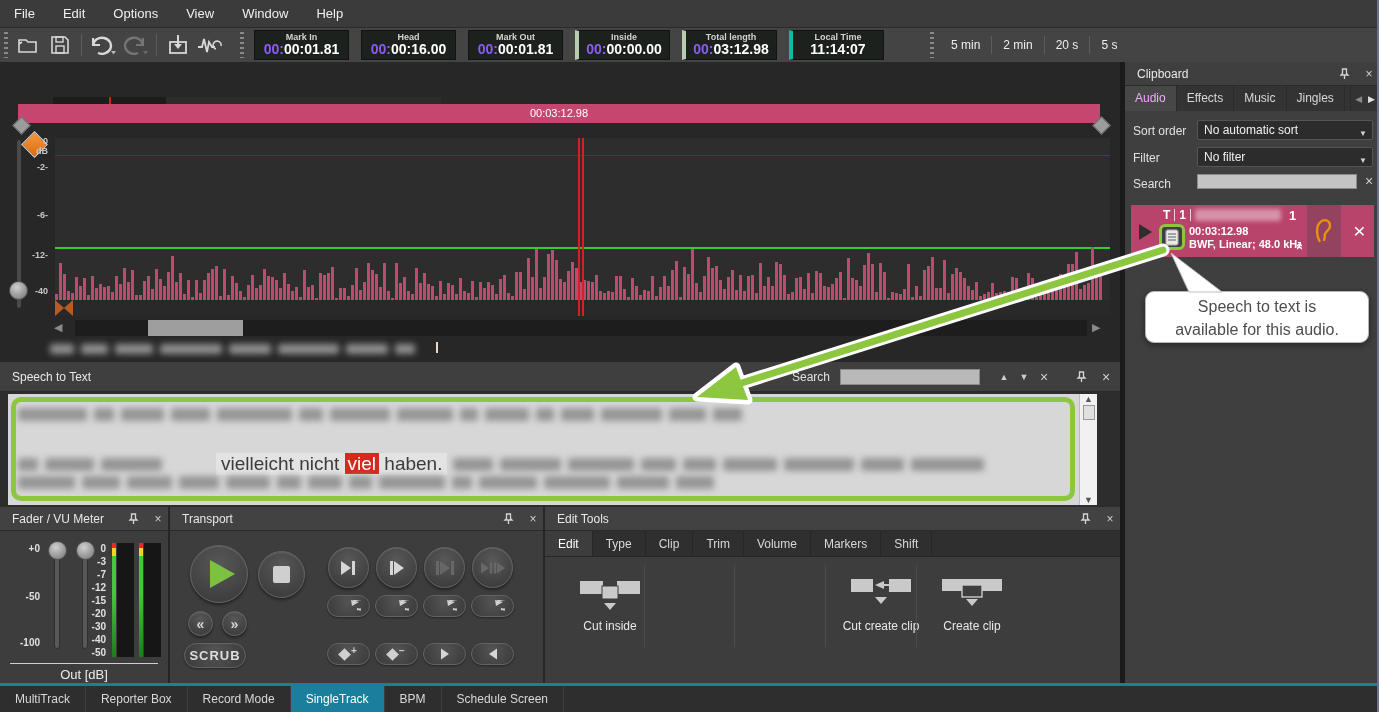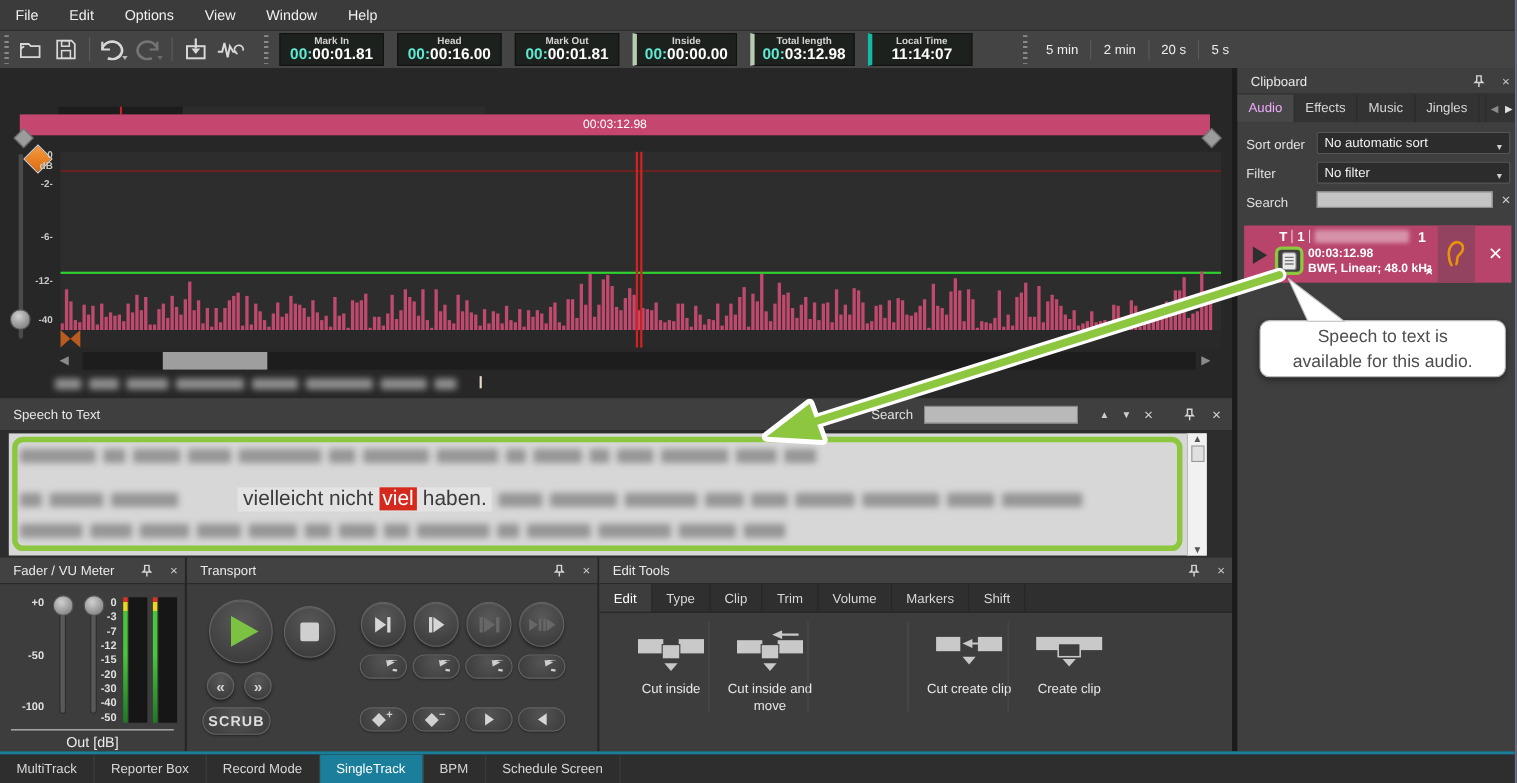--- a/index.html
+++ b/index.html
@@ -10,21 +10,21 @@
   .menubar{position:absolute;left:0;top:0;width:100%;height:28px;background:#3b3b3b;display:flex;align-items:center;border-bottom:1px solid #2a2a2a;}
   .menubar span{padding:0 14px;font-size:13px;color:#f0f0f0;cursor:default;}
   
   .toolbar{position:absolute;left:0;top:28px;width:100%;height:34px;background:#444;display:flex;align-items:center;}
   .grip{width:4px;height:26px;margin:0 4px;background:repeating-linear-gradient(to bottom,#8a8a8a 0 2px,transparent 2px 5px);}
   .tbtn{width:32px;height:26px;display:flex;align-items:center;justify-content:center;}
   .tsep{width:1px;height:22px;background:#5c5c5c;margin:0 5px;}
   .tbox{width:95px;height:30px;background:#1d211d;border:1px solid #121212;margin-right:12px;text-align:center;position:relative;}
   .tbox .lbl{font-size:9px;font-weight:bold;color:#d2d2d2;margin-top:1px;}
   .tbox .val{font-size:14px;font-weight:bold;color:#fff;line-height:15px;}
-  .tbox .dim{color:#5eead4;}
+  .tbox .dim{color:#8b5cf6;}
   .tbox.green{border-left:4px solid #b7cbb1;}
   .tbox.gray{border-left:4px solid #14b8a6;}
   .zoombtn{font-size:12px;color:#eee;padding:0 11px;height:20px;line-height:20px;}
   .zsep{width:1px;height:18px;background:#5c5c5c;}
   
   .wavearea{position:absolute;left:0;top:62px;width:1120px;height:300px;background:#272727;}
   .odia{position:absolute;left:25px;top:73px;width:19px;height:19px;transform:rotate(45deg);
         background:linear-gradient(135deg,#f59a3e,#dd6a10);border:1px solid #d8d8d8;}
   .ministrip{position:absolute;left:53px;top:35px;width:388px;height:7px;background:#2c2c2c;}
   .ministrip .seg{position:absolute;left:0;top:0;width:113px;height:7px;background:#1c1c1c;}
@@ -577,21 +577,21 @@
             <span style="width: 56px;"></span>
             <span style="width: 18px;"></span>
             <span style="width: 44px;"></span>
             <span style="width: 18px;"></span>
             <span style="width: 33px;"></span>
             <span style="width: 61px;"></span>
             <span style="width: 37px;"></span>
             <span style="width: 29px;"></span>
           </div>
       </div>
-      <div class="sline" style="left:10px;top:50px;width:1045px;">
+      <div class="sline" style="left:10px;top:60px;width:1045px;">
         <div class="blurwords" style="width:198px;flex:0 0 auto;">
             <span style="width: 20px;"></span>
             <span style="width: 49px;"></span>
             <span style="width: 61px;"></span>
           </div>
         <span class="cleartext"><span>vielleicht nicht </span><span class="match">viel</span><span> haben.</span></span>
         <div class="blurwords" style="flex:1 1 auto;margin-left:6px;">
             <span style="width: 40px;"></span>
             <span style="width: 61px;"></span>
             <span style="width: 66px;"></span>
@@ -776,31 +776,20 @@
     </div>
     <div class="tool" style="left:21px;top:66px;">
       <svg width="64" height="40" viewBox="0 0 64 40" style="margin:0 auto;">
         <rect x="2" y="8" width="23" height="13" fill="#c9c9c9"></rect>
           <rect x="39" y="8" width="23" height="13" fill="#c9c9c9"></rect>
         <rect x="24" y="13" width="16" height="13" fill="#c9c9c9" stroke="#3d3d3d"></rect>
         <polygon points="26,30 38,30 32,37" fill="#c9c9c9"></polygon>
       </svg>
       <div class="tlabel">Cut inside</div>
     </div>
-    <div class="tool" style="left:111px;top:66px;">
-      <svg width="64" height="40" viewBox="0 0 64 40" style="margin:0 auto;">
-        <line x1="58" y1="4" x2="42" y2="4" stroke="#c9c9c9" stroke-width="2"></line>
-          <polygon points="34,4 43,0 43,8" fill="#c9c9c9"></polygon>
-        <rect x="2" y="9" width="23" height="12" fill="#c9c9c9"></rect>
-          <rect x="39" y="9" width="23" height="12" fill="#c9c9c9"></rect>
-        <rect x="24" y="13" width="16" height="13" fill="#c9c9c9" stroke="#3d3d3d"></rect>
-        <polygon points="26,30 38,30 32,37" fill="#c9c9c9"></polygon>
-      </svg>
-      <div class="tlabel">Cut inside and move</div>
-    </div>
     <div class="tool" style="left:292px;top:66px;">
       <svg width="64" height="40" viewBox="0 0 64 40" style="margin:0 auto;">
         <rect x="2" y="6" width="22" height="13" fill="#c9c9c9"></rect>
           <rect x="40" y="6" width="22" height="13" fill="#c9c9c9"></rect>
         <line x1="40" y1="12" x2="34" y2="12" stroke="#c9c9c9" stroke-width="2"></line>
           <polygon points="26,12 35,8 35,16" fill="#c9c9c9"></polygon>
         <polygon points="26,24 38,24 32,31" fill="#c9c9c9"></polygon>
       </svg>
       <div class="tlabel">Cut create clip</div>
     </div>

